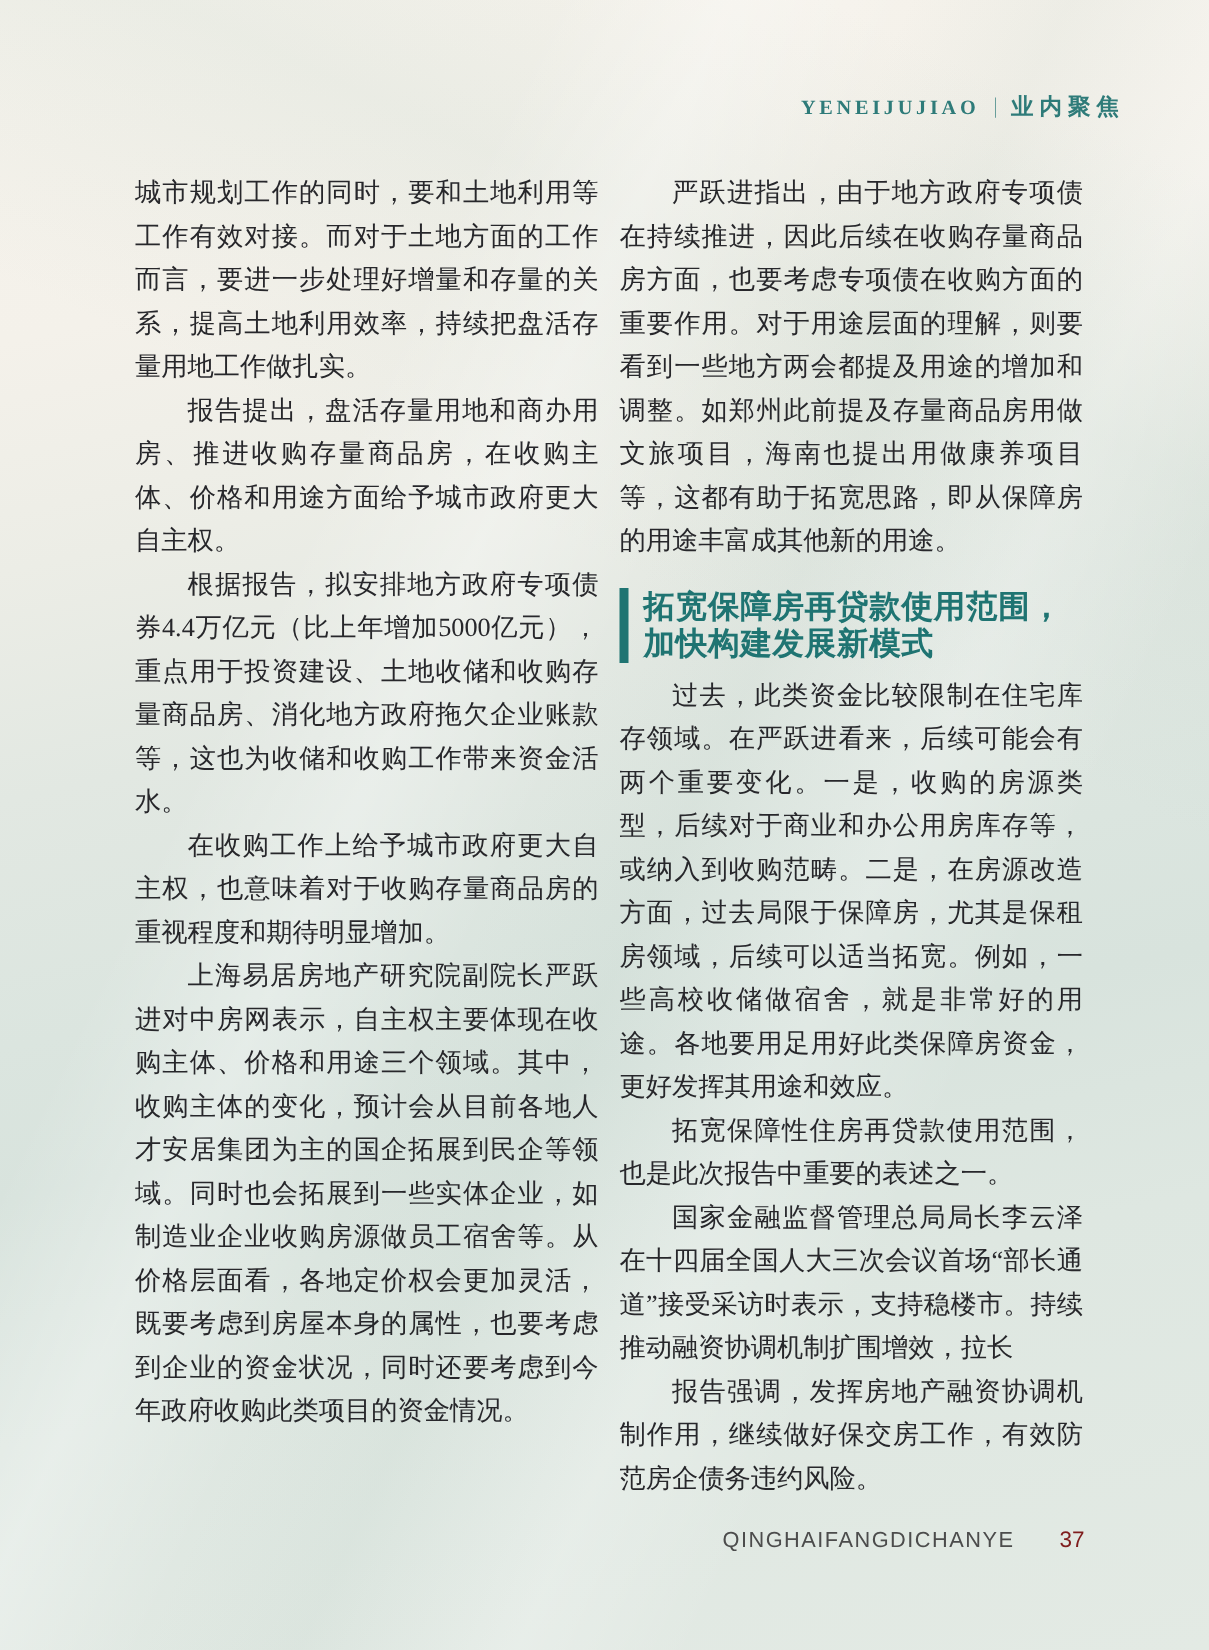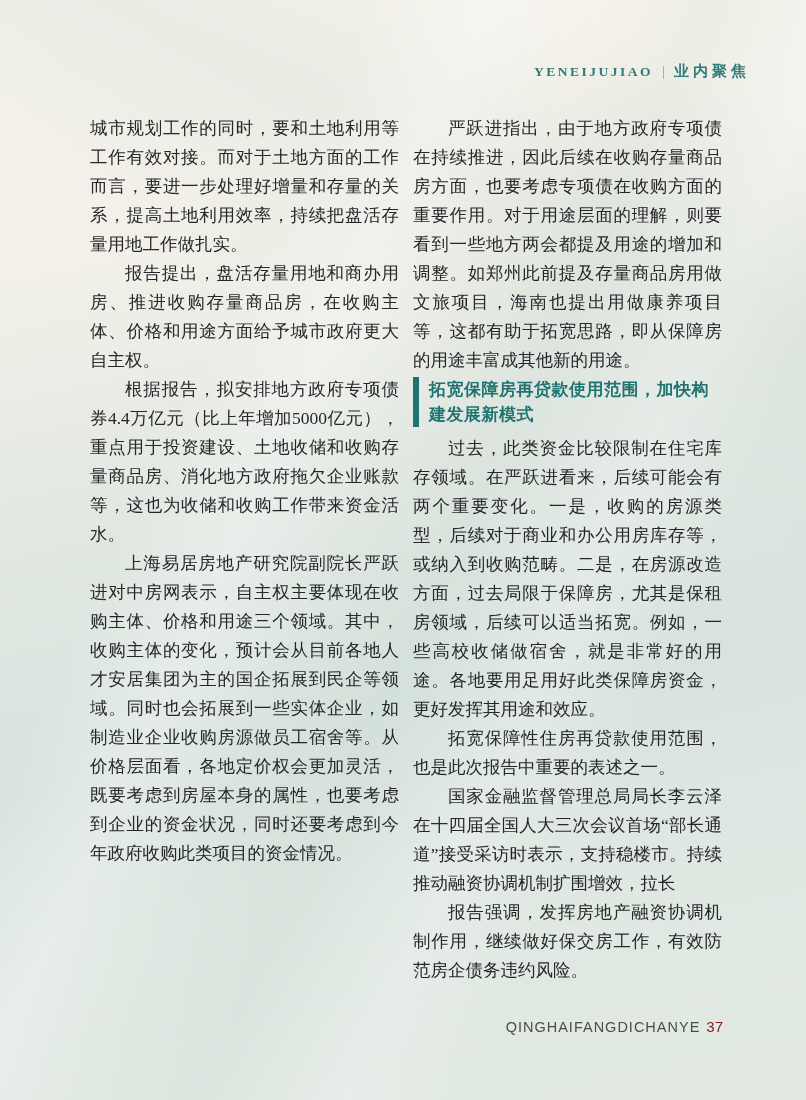--- a/index.html
+++ b/index.html
@@ -29,31 +29,31 @@
   .page-header .zh{font-size:15px;font-weight:700;letter-spacing:4px;}
   .columns{
     position:absolute;top:114px;left:90px;width:632px;
     display:flex;gap:14px;
     color:#27272b;
   }
   .col{width:309px;font-size:17.5px;line-height:29px;text-align:justify;text-justify:inter-ideograph;}
   .col p{margin:0;text-indent:2em;font-family:Liberation Serif, serif;}
   .col p.cont{text-indent:0;}
   .section-heading{
-    margin:2px 0 7px 0;
+    margin:17px 0 7px 0;
     border-left:6px solid #1f7472;
     padding-left:10px;
     font-family:"Liberation Sans","DejaVu Sans",sans-serif;
     font-weight:bold;color:#1f7472;
-    font-size:17px;line-height:25px;text-align:left;text-indent:0;
+    font-size:21px;line-height:25px;text-align:left;text-indent:0;
     letter-spacing:0.5px;
   }
   .page-footer{
     position:absolute;top:1018px;right:83px;
-    display:flex;align-items:baseline;gap:6px;
+    display:flex;align-items:baseline;gap:30px;
     font-family:"Liberation Sans","DejaVu Sans",sans-serif;
   }
   .page-footer .journal{color:#4c4c4c;font-size:14.5px;letter-spacing:1px;}
   .page-footer .pagenum{color:#7f1d1d;font-size:15px;}
 </style>
 </head>
 <body>
 
 <div class="sheen"></div>
 
@@ -61,20 +61,21 @@
   <span class="en">YENEIJUJIAO</span>
   <span class="sep">|</span>
   <span class="zh">业内聚焦</span>
 </div>
 
 <div class="columns">
   <div class="col">
     <p class="cont">城市规划工作的同时，要和土地利用等工作有效对接。而对于土地方面的工作而言，要进一步处理好增量和存量的关系，提高土地利用效率，持续把盘活存量用地工作做扎实。</p>
     <p>报告提出，盘活存量用地和商办用房、推进收购存量商品房，在收购主体、价格和用途方面给予城市政府更大自主权。</p>
     <p>根据报告，拟安排地方政府专项债券4.4万亿元（比上年增加5000亿元），重点用于投资建设、土地收储和收购存量商品房、消化地方政府拖欠企业账款等，这也为收储和收购工作带来资金活水。</p>
+    <p>在收购工作上给予城市政府更大自主权，也意味着对于收购存量商品房的重视程度和期待明显增加。</p>
     <p>上海易居房地产研究院副院长严跃进对中房网表示，自主权主要体现在收购主体、价格和用途三个领域。其中，收购主体的变化，预计会从目前各地人才安居集团为主的国企拓展到民企等领域。同时也会拓展到一些实体企业，如制造业企业收购房源做员工宿舍等。从价格层面看，各地定价权会更加灵活，既要考虑到房屋本身的属性，也要考虑到企业的资金状况，同时还要考虑到今年政府收购此类项目的资金情况。</p>
   </div>
   <div class="col">
     <p>严跃进指出，由于地方政府专项债在持续推进，因此后续在收购存量商品房方面，也要考虑专项债在收购方面的重要作用。对于用途层面的理解，则要看到一些地方两会都提及用途的增加和调整。如郑州此前提及存量商品房用做文旅项目，海南也提出用做康养项目等，这都有助于拓宽思路，即从保障房的用途丰富成其他新的用途。</p>
     <h3 class="section-heading">拓宽保障房再贷款使用范围，加快构建发展新模式</h3>
     <p>过去，此类资金比较限制在住宅库存领域。在严跃进看来，后续可能会有两个重要变化。一是，收购的房源类型，后续对于商业和办公用房库存等，或纳入到收购范畴。二是，在房源改造方面，过去局限于保障房，尤其是保租房领域，后续可以适当拓宽。例如，一些高校收储做宿舍，就是非常好的用途。各地要用足用好此类保障房资金，更好发挥其用途和效应。</p>
     <p>拓宽保障性住房再贷款使用范围，也是此次报告中重要的表述之一。</p>
     <p>国家金融监督管理总局局长李云泽在十四届全国人大三次会议首场“部长通道”接受采访时表示，支持稳楼市。持续推动融资协调机制扩围增效，拉长</p>
     <p>报告强调，发挥房地产融资协调机制作用，继续做好保交房工作，有效防范房企债务违约风险。</p>
   </div>

